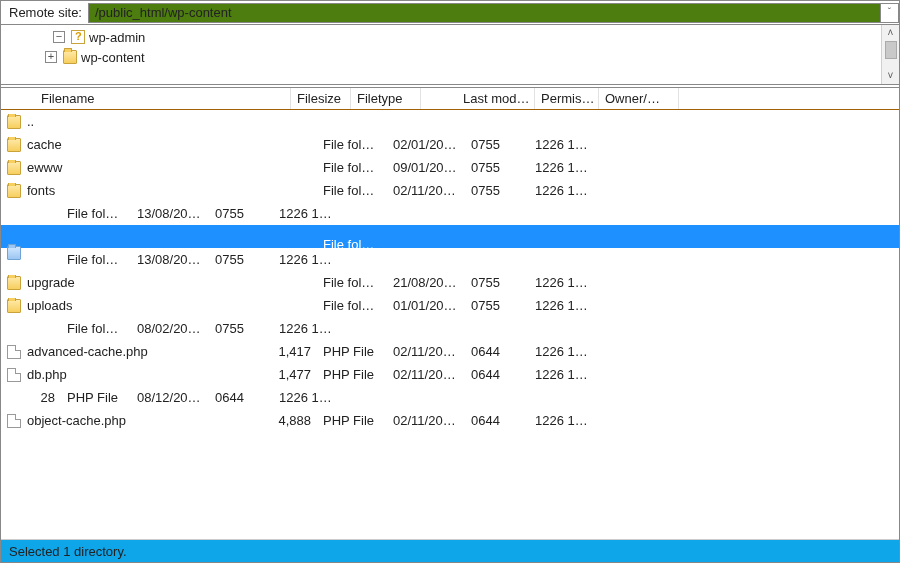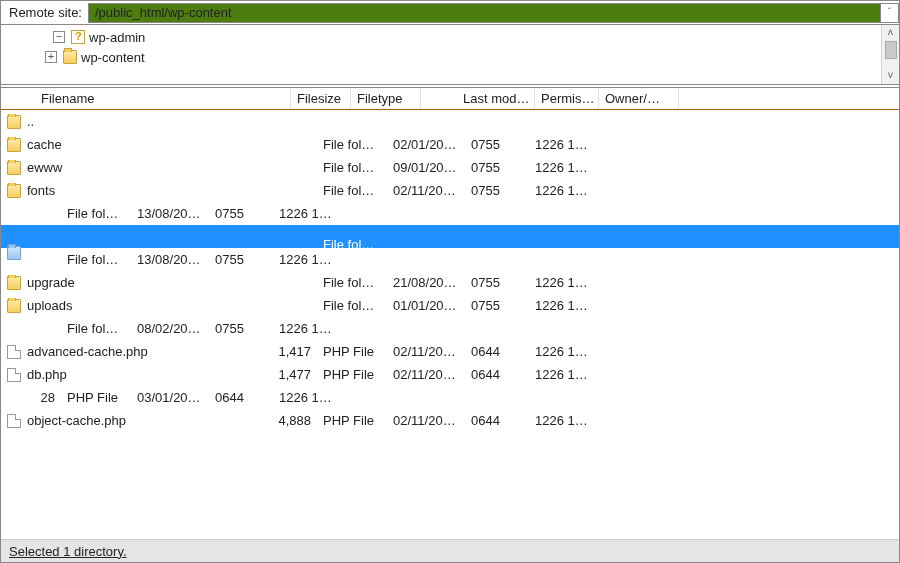--- a/index.html
+++ b/index.html
@@ -47,21 +47,21 @@
 .row .cell.name { width:256px; display:flex; align-items:center; gap:6px; }
 .row .cell.size { width:60px; text-align:right; }
 .row .cell.type { width:70px; }
 .row .cell.mod  { width:78px; }
 .row .cell.perm { width:64px; }
 .row .cell.own  { width:80px; }
 .row.selected { background:#1e90ff; }
 .row.selected .cell, .row.selected .cell * { color:#fff;margin-top:16px; }
 
 
-.status { position:absolute; bottom:0; left:0; right:0; height:23px; border-top:1px solid #ccc; background:#e5e5e5; display:flex; align-items:center; padding:0 8px;text-decoration:underline; }
+.status { position:absolute; bottom:0; left:0; right:0; height:23px; border-top:1px solid #ccc; background:#0ea5e9; display:flex; align-items:center; padding:0 8px; }
 </style>
 </head>
 <body>
 
 <div class="path-row">
   <span class="path-label">Remote site:</span>
   <input class="path-input" value="/public_html/wp-content" style="">
   <span class="path-dd">ˇ</span>
 </div>
 
@@ -212,21 +212,21 @@
         </div>
         <div class="cell size">1,477</div>
         <div class="cell type">PHP File</div>
         <div class="cell mod">02/11/20…</div>
         <div class="cell perm">0644</div>
         <div class="cell own">1226 1…</div>
       </div>
       <div class="row">
         <div class="cell size">28</div>
         <div class="cell type">PHP File</div>
-        <div class="cell mod">03/01/20…</div>
+        <div class="cell mod">08/12/20…</div>
         <div class="cell perm">0644</div>
         <div class="cell own">1226 1…</div>
       </div>
       <div class="row">
         <div class="cell name">
           <span class="ico ico-file"></span>
           <span>object-cache.php</span>
         </div>
         <div class="cell size">4,888</div>
         <div class="cell type">PHP File</div>

